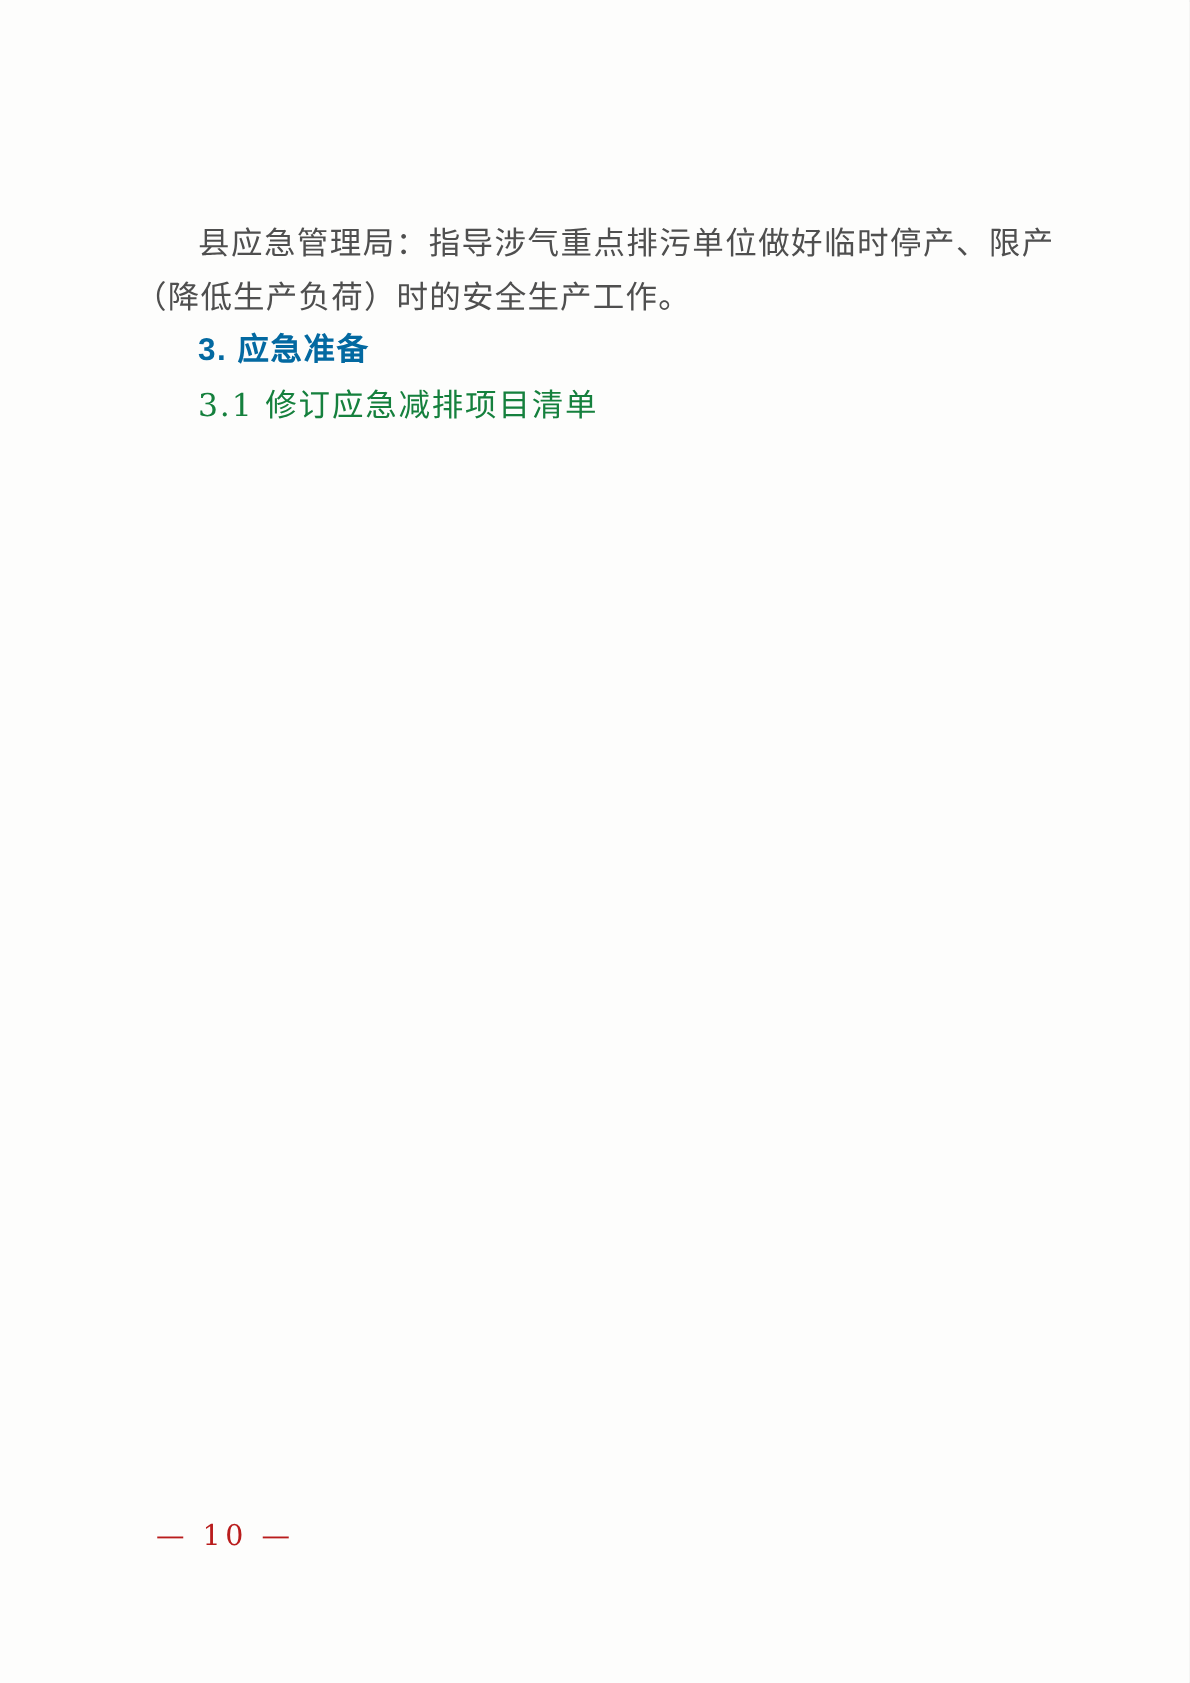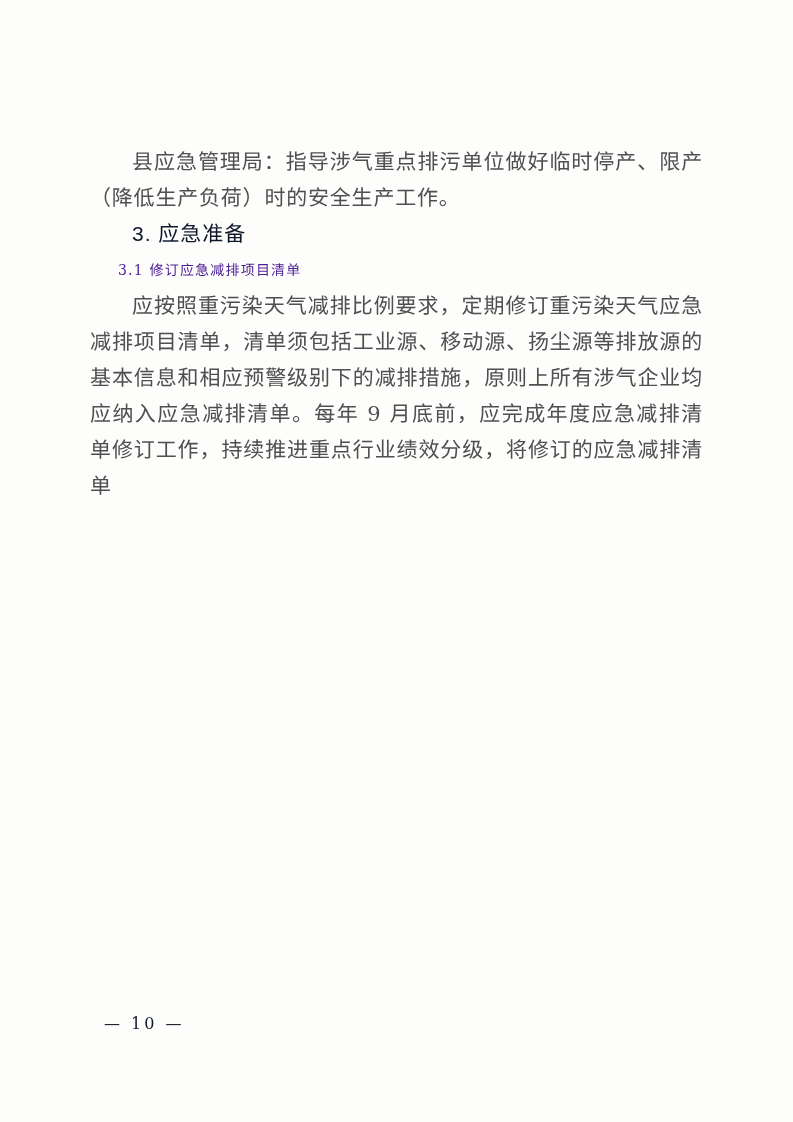--- a/index.html
+++ b/index.html
@@ -31,51 +31,50 @@
     font-size: 21px;
     line-height: 36px;
     letter-spacing: 0.8px;
     text-align: justify;
     text-indent: 2em;
     font-weight: 400;
   }
   .heading {
     margin: 0;
     font-family: "Liberation Sans", "DejaVu Sans", sans-serif;
-    font-weight: 400;
+    font-weight: 700;
     font-size: 21px;
     line-height: 36px;
     letter-spacing: 1px;
     text-indent: 2em;
-    color: #0f172a;
+    color: #0369a1;
   }
   .subheading {
     margin: 0;
     font-weight: 400;
-    font-size: 14px;
+    font-size: 21px;
     line-height: 36px;
     letter-spacing: 1.2px;
     text-indent: 2em;
-    color: #4c1d95;
+    color: #15803d;
   }
   .footer {
     position: absolute;
     left: 104px;
     top: 1010px;
-    font-size: 16px;
+    font-size: 19px;
     line-height: 28px;
     letter-spacing: 3px;
-    color: #0f172a;
+    color: #b91c1c;
     font-family: "DejaVu Serif", "Liberation Serif", serif;
   }
 </style>
 </head>
 <body>
 
 <div class="page">
   <div class="content">
     <p class="para">县应急管理局：指导涉气重点排污单位做好临时停产、限产（降低生产负荷）时的安全生产工作。</p>
     <h2 class="heading">3. 应急准备</h2>
     <h3 class="subheading">3.1 修订应急减排项目清单</h3>
-    <p class="para">应按照重污染天气减排比例要求，定期修订重污染天气应急减排项目清单，清单须包括工业源、移动源、扬尘源等排放源的基本信息和相应预警级别下的减排措施，原则上所有涉气企业均应纳入应急减排清单。每年 9 月底前，应完成年度应急减排清单修订工作，持续推进重点行业绩效分级，将修订的应急减排清单</p>
   </div>
   <div class="footer">— 10 —</div>
 </div>
 
 </body></html>

